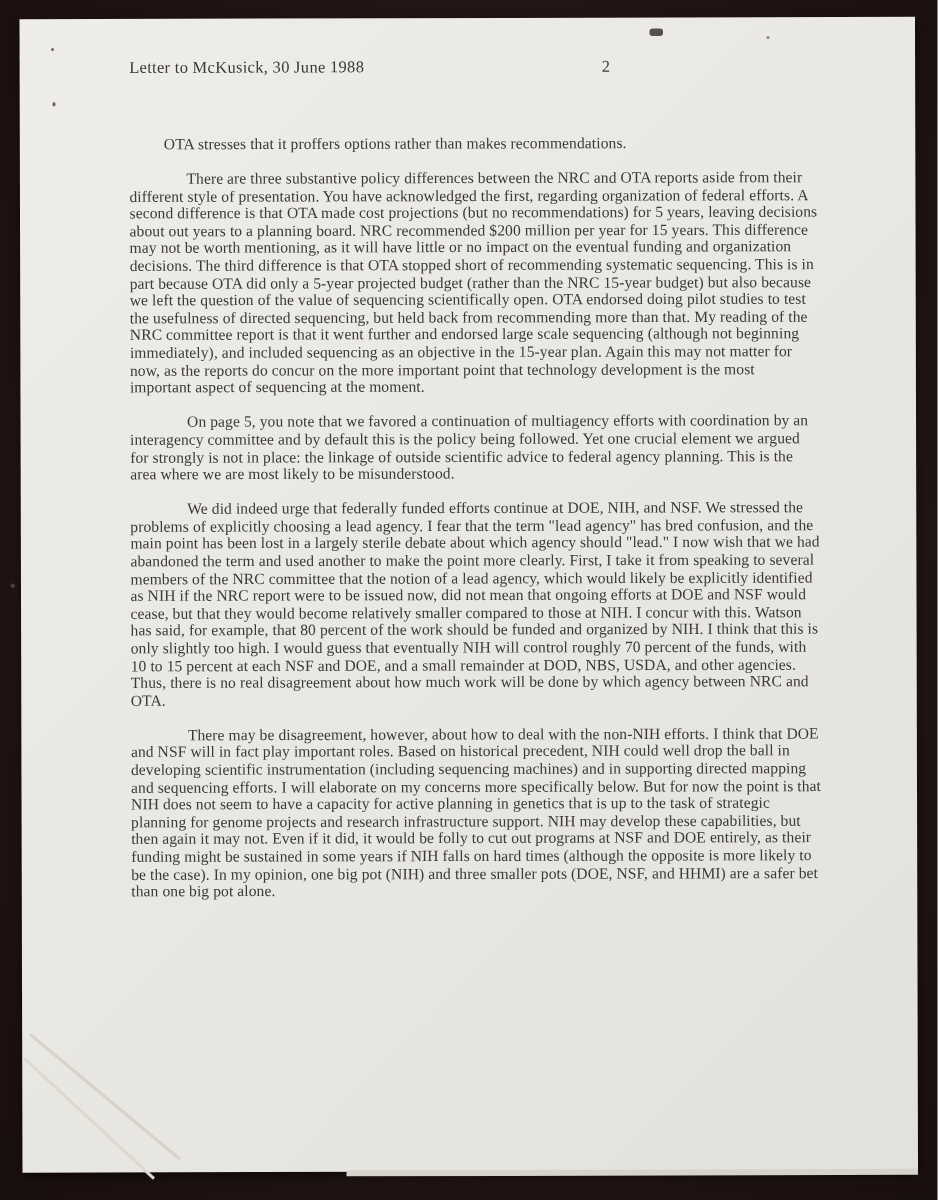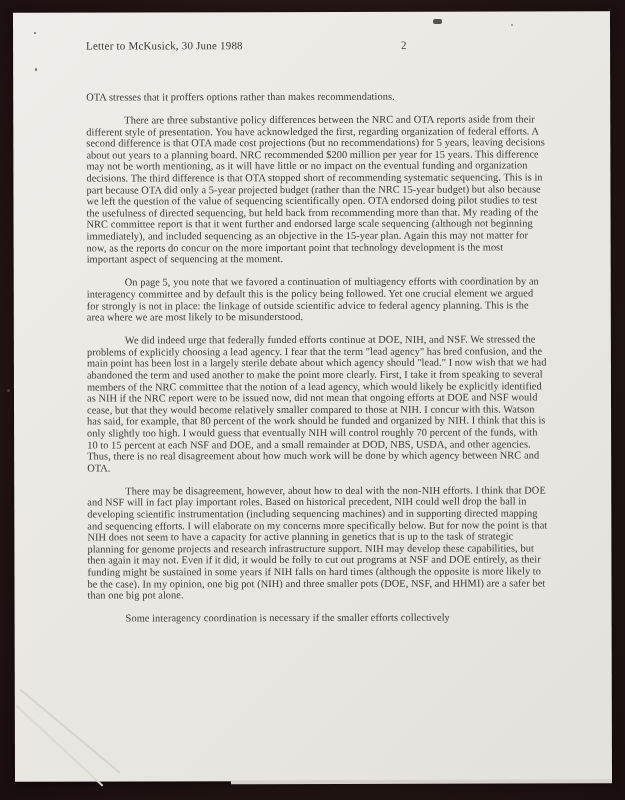--- a/index.html
+++ b/index.html
@@ -25,21 +25,21 @@
   }
   .page-number {
     position: absolute; left: 315px; top: 0;
   }
   .content {
     position: absolute; left: 73px; top: 79px; width: 460px;
     font-size: 10.4px; line-height: 11.6px; color: #3b3a37;
     letter-spacing: 0.05px;
   }
   .content p { margin: 0 0 11.5px 0; text-indent: 38px; }
-  .content p.no-indent { text-indent: 0; }
+  .content p.no-indent { text-indent: 0; margin-left: 23px; }
   .u { text-underline-offset: 1.5px; }
   .speck { position: absolute; border-radius: 50%; }
   .speck-1 { left: 34px; top: 32px; width: 2px; height: 2px; background: #6b6560; }
   .speck-2 { left: 35px; top: 68px; width: 2px; height: 3px; background: #6b6560; }
   .smudge  { left: 433px; top: 19px; width: 9px; height: 5px; background: #57504a; border-radius: 2px; }
   .speck-3 { left: 511px; top: 24px; width: 2px; height: 2px; background: #8a847e; }
   .speck-4 { left: 7px; top: 389px; width: 3px; height: 3px; background: #4a3f3c; }
   .crease {
     position: absolute; height: 1.5px; background: #d6d3cc;
     transform-origin: 0 0;
@@ -68,21 +68,20 @@
       <p class="no-indent"><span>OTA stresses that it proffers options rather than makes recommendations.</span></p>
 
       <p><span>There are three substantive policy differences between the NRC and OTA reports aside from their different style of presentation. You have acknowledged the first, regarding organization of federal efforts. A second difference is that OTA made cost projections (but no recommendations) for 5 years, leaving decisions about out years to a planning board. NRC recommended $200 million per year for 15 years. This difference may not be worth mentioning, as it will have little or no impact on the eventual funding and organization decisions. The third difference is that OTA stopped short of recommending systematic sequencing. This is in part because OTA did only a 5-year projected budget (rather than the NRC 15-year budget) but also because we left the question of the value of sequencing scientifically open. OTA endorsed doing pilot studies to test the usefulness of directed sequencing, but held back from recommending more than that. My reading of the NRC committee report is that it went further and endorsed large scale sequencing (although not beginning immediately), and included sequencing as an objective in the 15-year plan. Again this may not matter for now, as the reports do concur on the more important point that technology development is the most important aspect of sequencing at the moment.</span></p>
 
       <p><span>On page 5, you note that we favored a continuation of multiagency efforts with coordination by an interagency committee and by default this is the policy being followed. Yet one crucial element we argued for strongly is not in place: the linkage of outside scientific advice to federal agency planning. This is the area where we are most likely to be misunderstood.</span></p>
 
       <p><span>We did indeed urge that federally funded efforts continue at DOE, NIH, and NSF. We stressed the problems of explicitly choosing a lead agency. I fear that the term "lead agency" has bred confusion, and the main point has been lost in a largely sterile debate about which agency should "lead." I now wish that we had abandoned the term and used another to make the point more clearly. First, I take it from speaking to several members of the NRC committee that the notion of a lead agency, which would likely be explicitly identified as NIH if the NRC report were to be issued now, did not mean that ongoing efforts at DOE and NSF would cease, but that they would become relatively smaller compared to those at NIH. I concur with this. Watson has said, for example, that 80 percent of the work should be funded and organized by NIH. I think that this is only slightly too high. I would guess that eventually NIH will control roughly 70 percent of the funds, with 10 to 15 percent at each NSF and DOE, and a small remainder at DOD, NBS, USDA, and other agencies. Thus, there is no real disagreement about how much work will be done by which agency between NRC and OTA.</span></p>
 
       <p><span>There may be disagreement, however, about how to deal with the non-NIH efforts. I think that DOE and NSF will in fact play important roles. Based on historical precedent, NIH could well drop the ball in developing scientific instrumentation (including sequencing machines) and in supporting directed mapping and sequencing efforts. I will elaborate on my concerns more specifically below. But for now the point is that NIH does not seem to have a capacity for active planning in </span><span class="u">genetics</span><span> that is up to the task of strategic planning for genome projects and research infrastructure support. NIH may develop these capabilities, but then again it may not. Even if it did, it would be folly to cut out programs at NSF and DOE entirely, as their funding might be sustained in some years if NIH falls on hard times (although the opposite is more likely to be the case). In my opinion, one big pot (NIH) and three smaller pots (DOE, NSF, and HHMI) are a safer bet than one big pot alone.</span></p>
 
-      <p><span>Some interagency coordination is necessary if the smaller efforts collectively</span></p>
 
     </div>
 
     <div class="crease crease-a"></div>
     <div class="crease crease-b"></div>
     <div class="undersheet"></div>
   </div>
 
   <div class="speck speck-1"></div>
   <div class="speck speck-2"></div>

